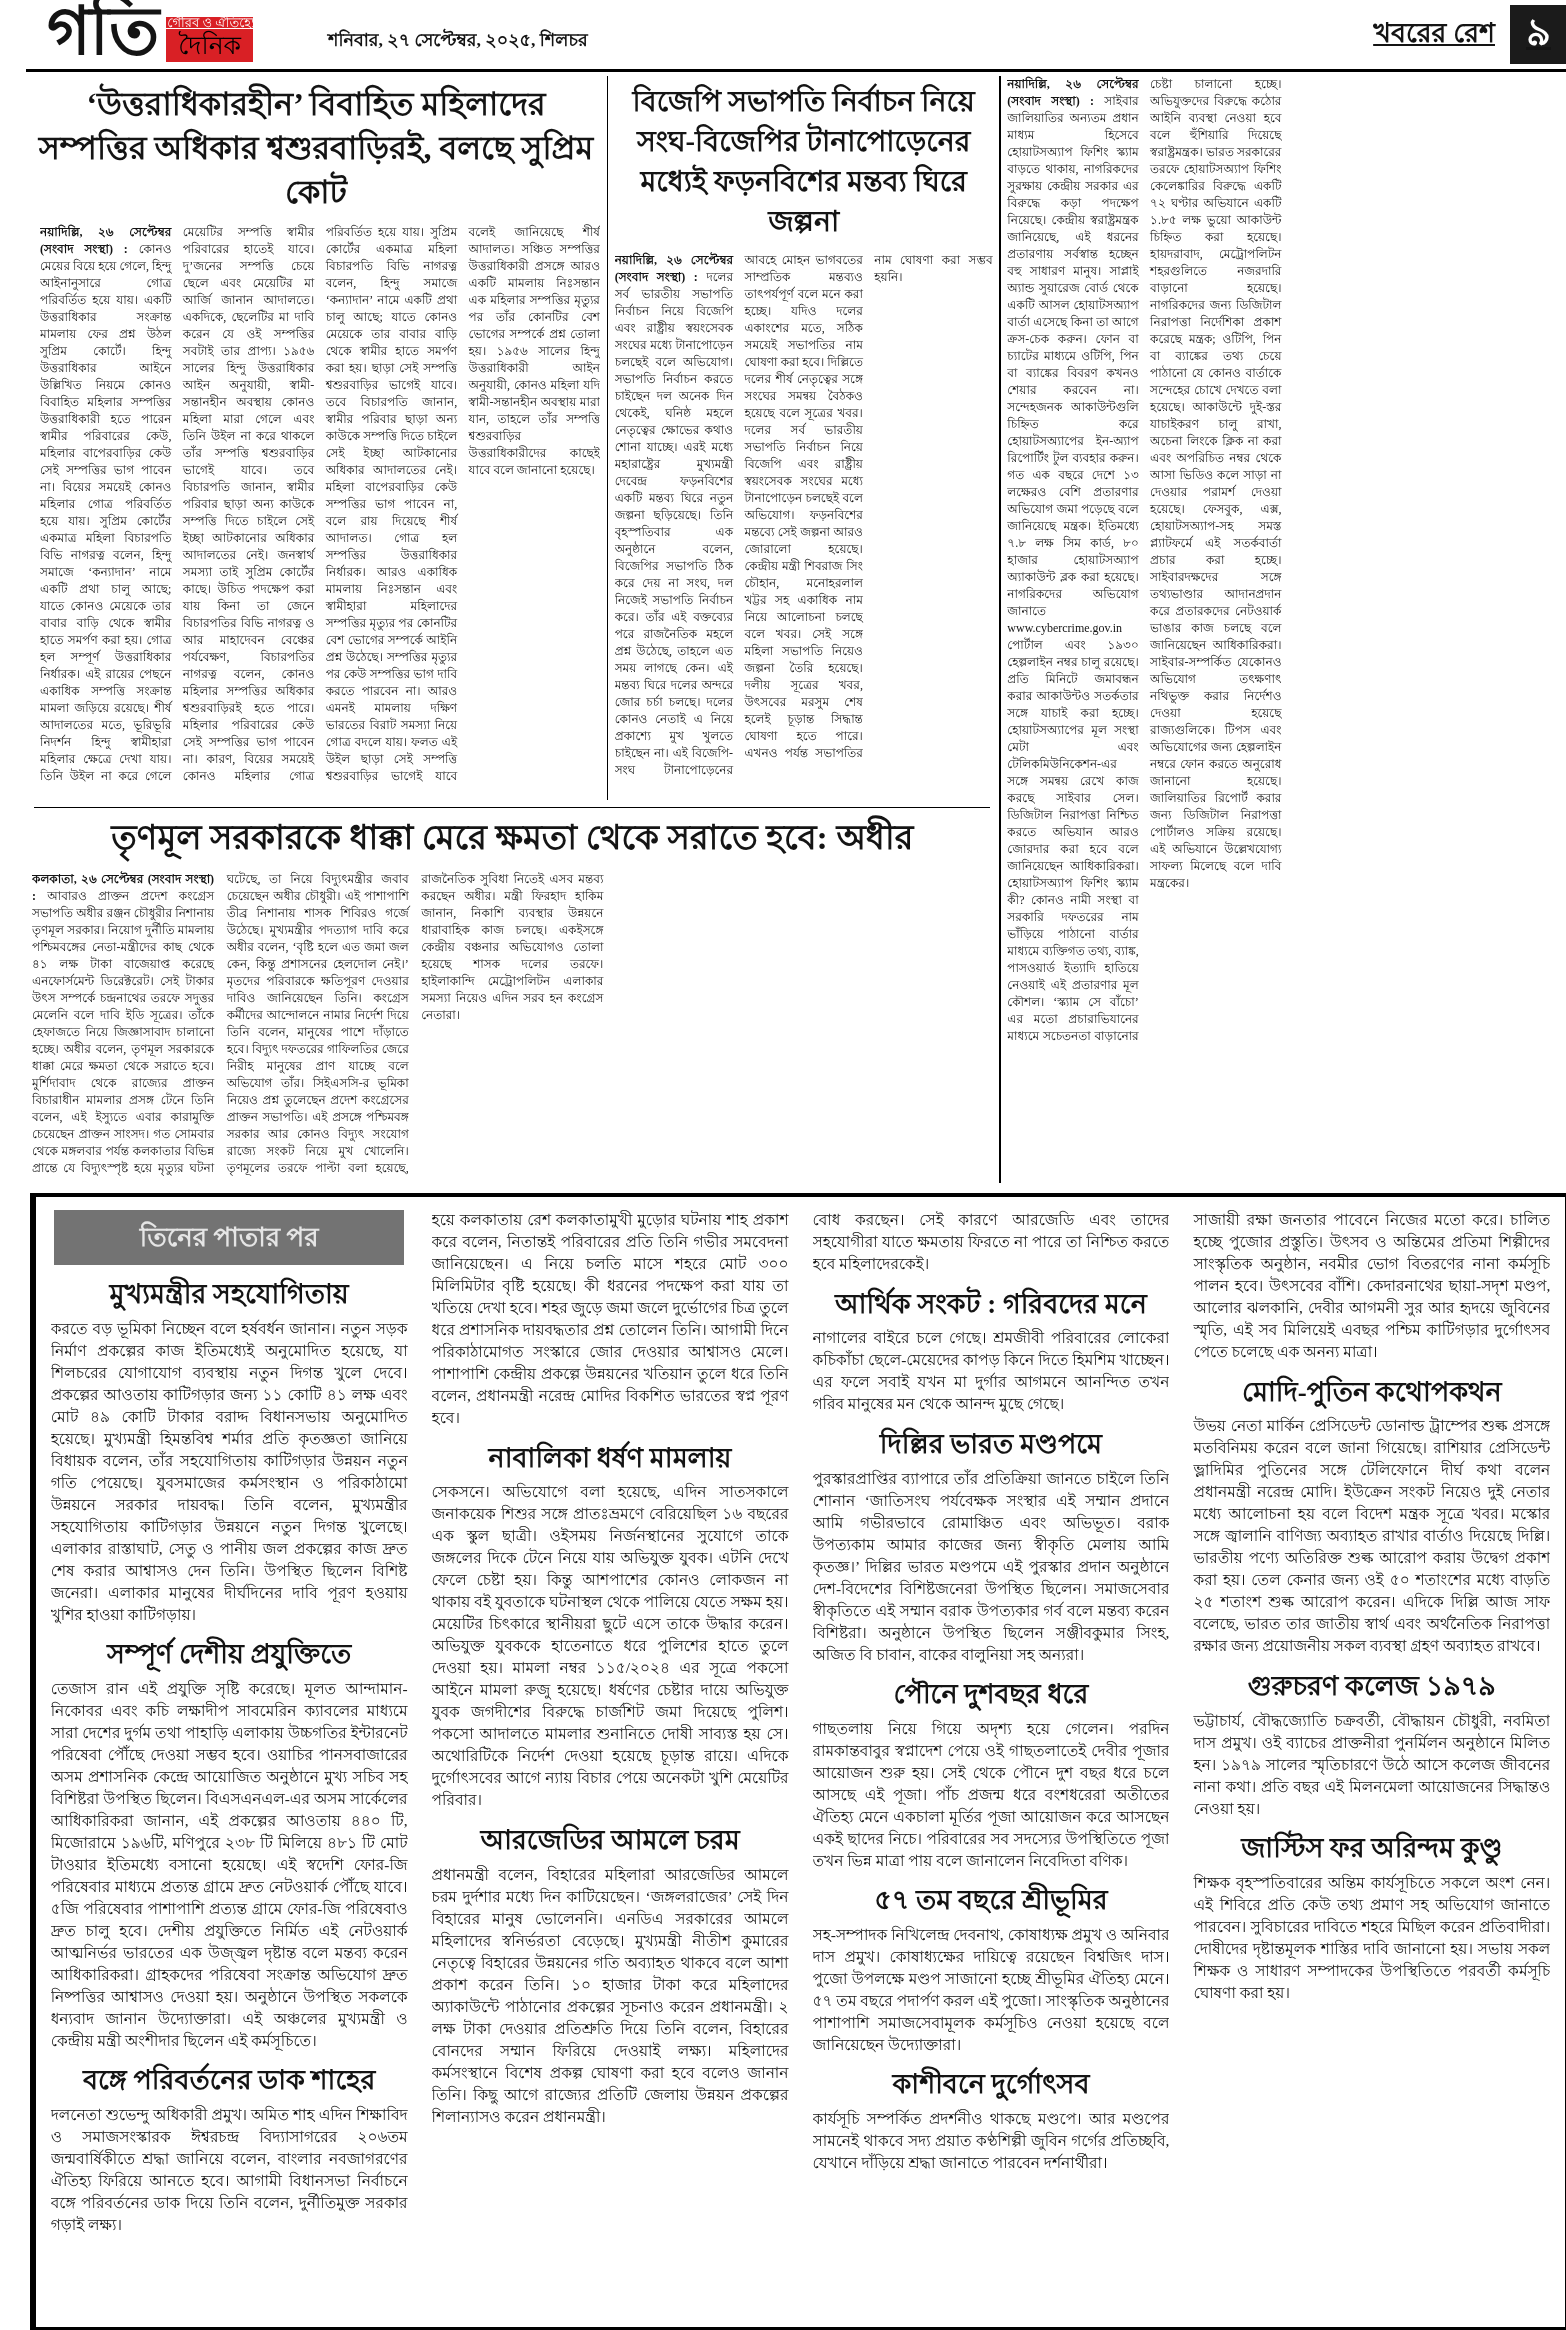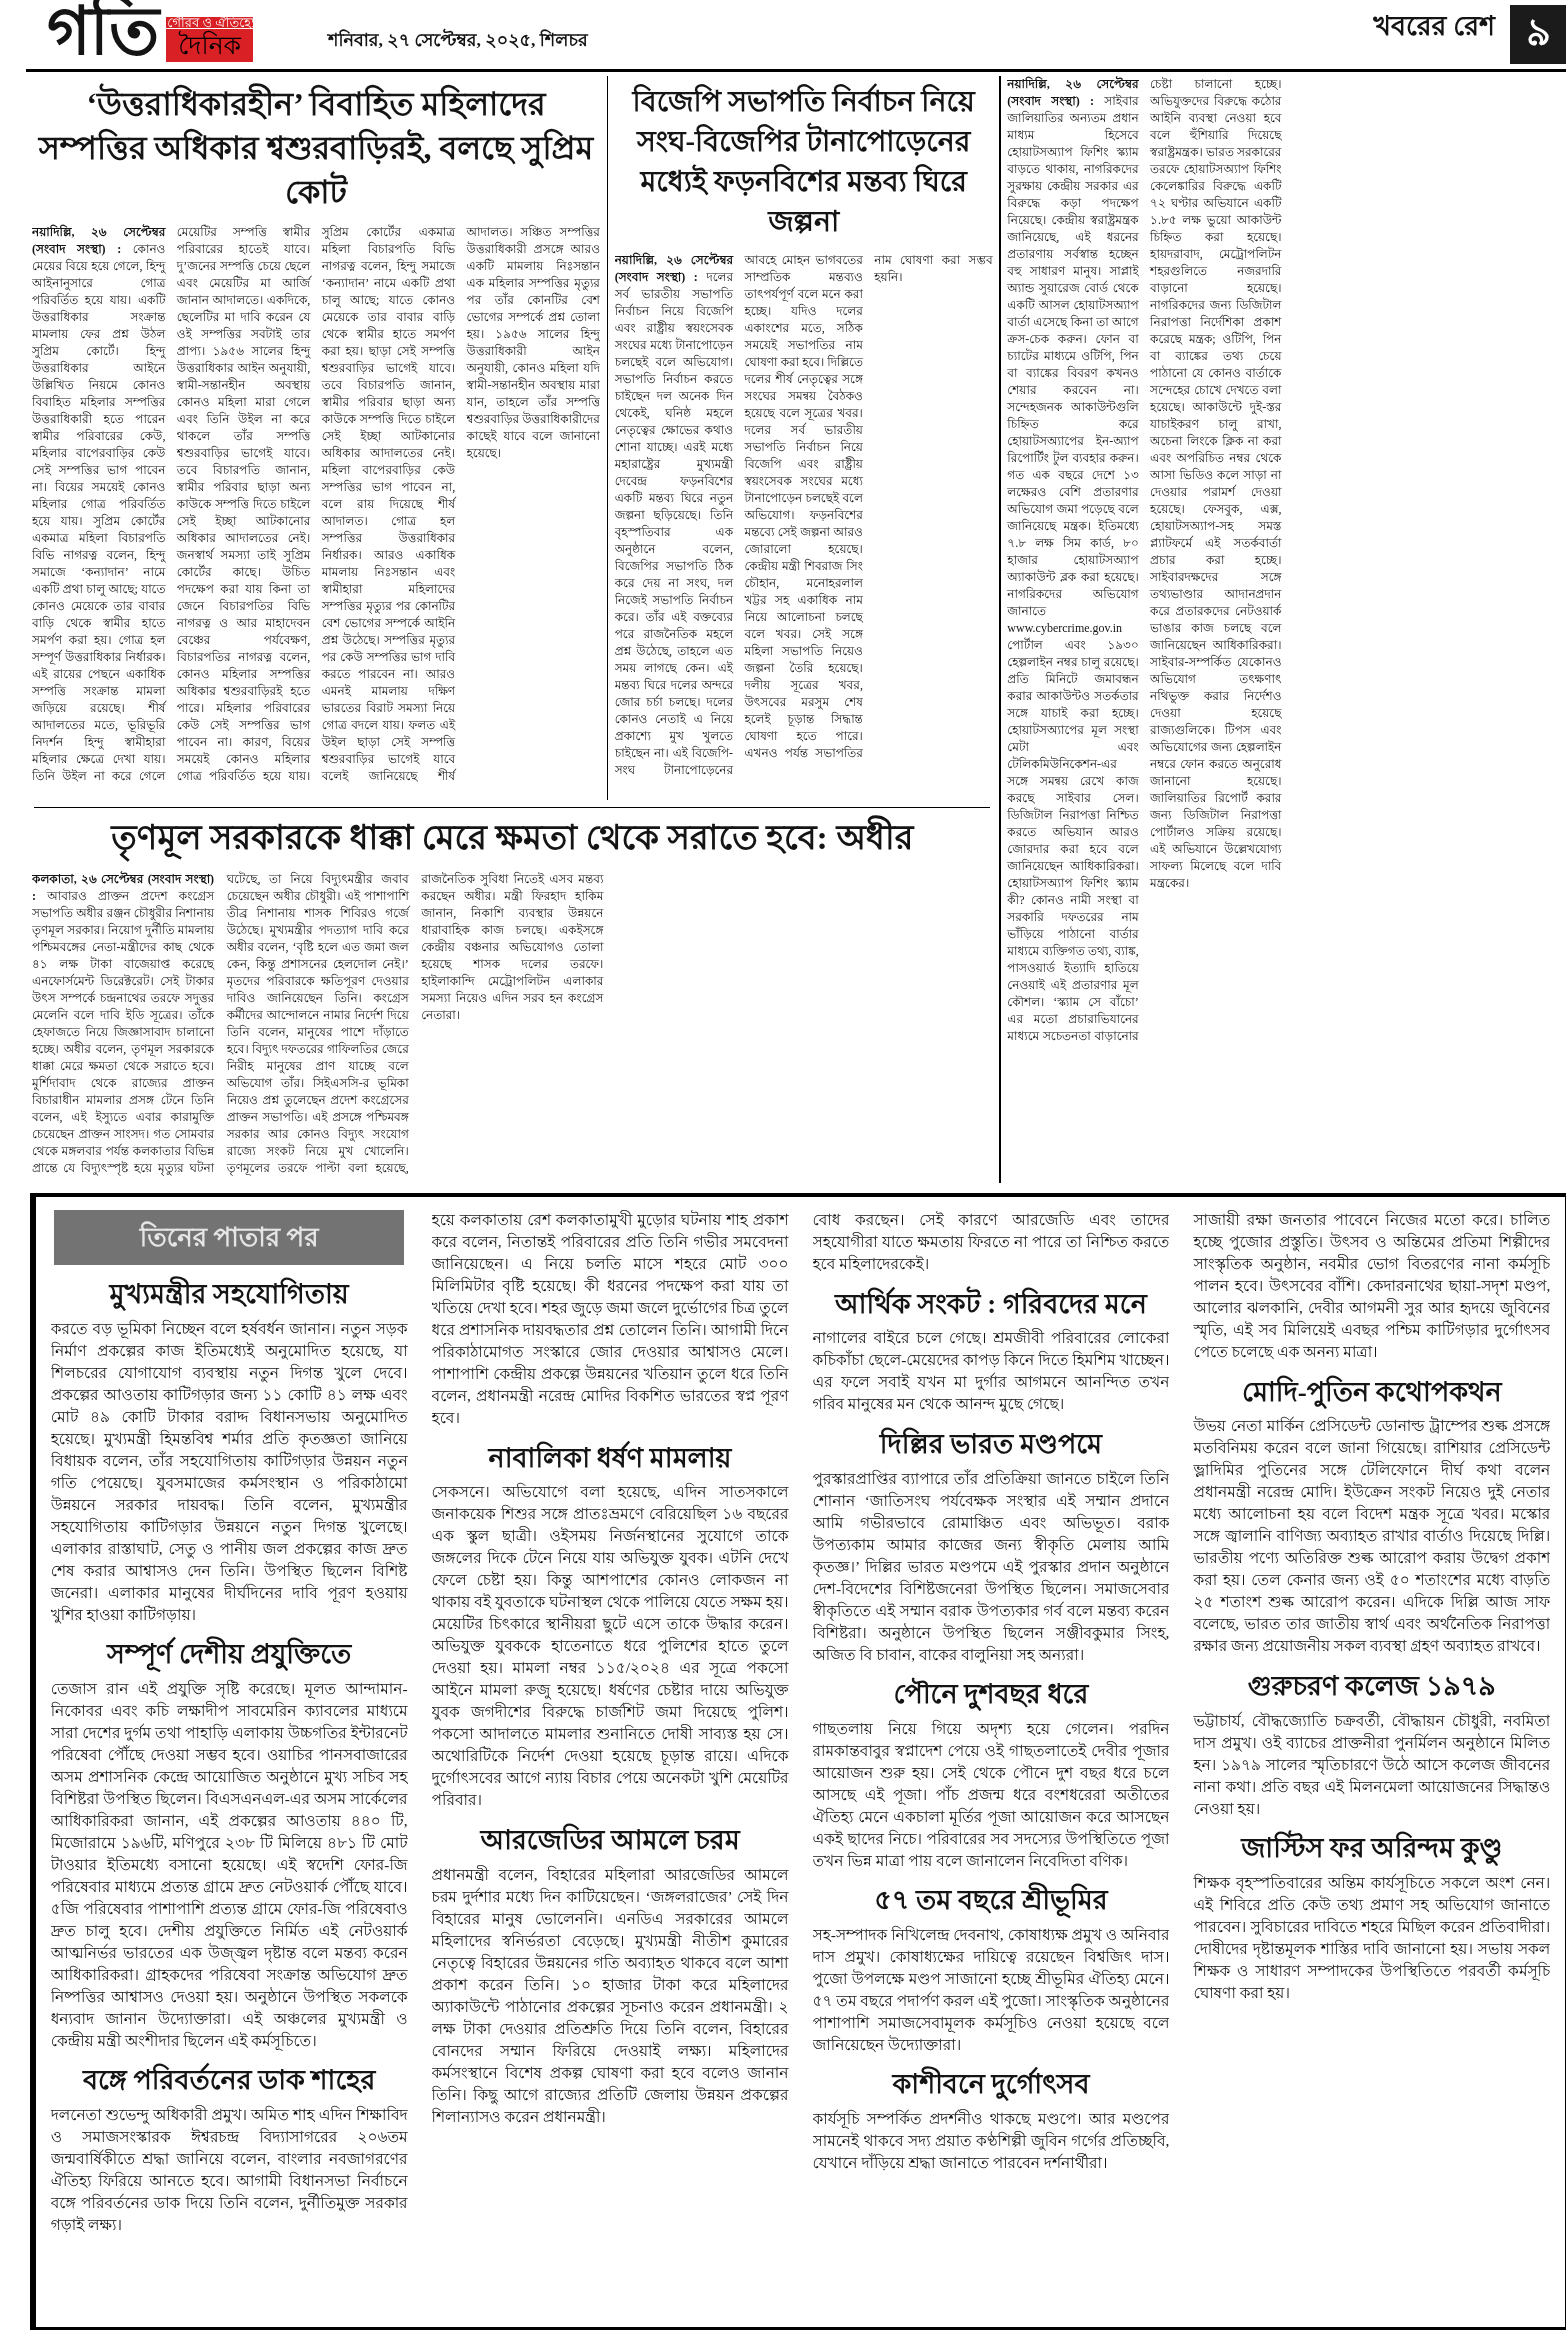--- a/index.html
+++ b/index.html
@@ -9,21 +9,21 @@
     overflow:hidden; margin:0 auto;padding-left:16px;
   }
   
   .masthead{position:relative;height:69px;padding:0 16px;}
   .logo-block{position:absolute;left:31px;top:2.3px;display:flex;align-items:flex-start;}
   .logo-main{font-size:67px;line-height:59px;font-weight:800;letter-spacing:-1.1px;}
   .logo-daily{margin-left:8px;margin-top:15px;width:87px;text-align:center;}
   .logo-tagline{background:#d92025;color:#fff;font-size:13px;line-height:9.7px;padding:0.6px 1.1px;white-space:nowrap;overflow:hidden;}
   .logo-sub{background:#d92025;color:#000000;font-weight:400;font-size:25px;line-height:33px;margin-top:1.1px;}
   .mast-date{position:absolute;left:312px;top:27px;font-size:17.6px;font-weight:700;}
-  .mast-right{position:absolute;right:16px;top:4.6px;display:flex;align-items:flex-start;}
+  .mast-right{position:absolute;right:16px;top:4.6px;display:flex;align-items:center;text-decoration:underline;}
   .section-title{font-size:27px;font-weight:800;margin-right:15px;}
   .pagenum-box{width:57px;height:59px;background:#1b1b1b;color:#fff;display:flex;align-items:center;justify-content:center;font-size:38px;font-weight:800;}
   .mast-rule{height:2.8px;background:#000;margin:0 10.2px;}
   
   .top-area{display:flex;padding:4.6px 16px 0 16px;}
   .left-wrap{width:963px;}
   .band1{display:flex;}
   .story{overflow:hidden;}
   .story h1{font-weight:800;text-align:center;margin:5.7px 4.6px 10.2px;}
   .story-a{width:568px;}
@@ -32,21 +32,21 @@
   .story-b h1{font-size:28.5px;line-height:40px;}
   .story-c{width:570px;}
   .story-c h1{font-size:31px;line-height:43px;}
   .story-d h1{font-size:34px;line-height:42px;margin:9px 4.6px 11.4px;}
   .vrule{width:1.1px;background:#000;margin:0 6.8px;}
   .hrule2{height:1.1px;background:#000;margin:6.8px 2.3px 0;}
   .body-cols{font-size:12px;line-height:17px;text-align:justify;overflow:hidden;column-fill:auto;}
   .cols4{column-count:4;column-gap:11.4px;}
   .cols3{column-count:3;column-gap:11.4px;}
   .cols5{column-count:5;column-gap:12.5px;}
-  .body-a{height:576px;}
+  .body-a{height:576px;margin-left:8px;}
   .body-b{height:542px;}
   .body-c{height:974px;}
   .body-d{height:312px;}
   .dateline{font-weight:700;}
   
   .contin{
     margin:10.2px 13.7px 0; border:4.6px solid #000; border-bottom-width:9px; border-left-width:6.3px;
     height:1143px; display:flex; gap:24px; padding:12.5px 15px; box-sizing:border-box;
   }
   .ccol{flex:1;overflow:hidden;font-size:15.4px;line-height:22px;text-align:justify;}

